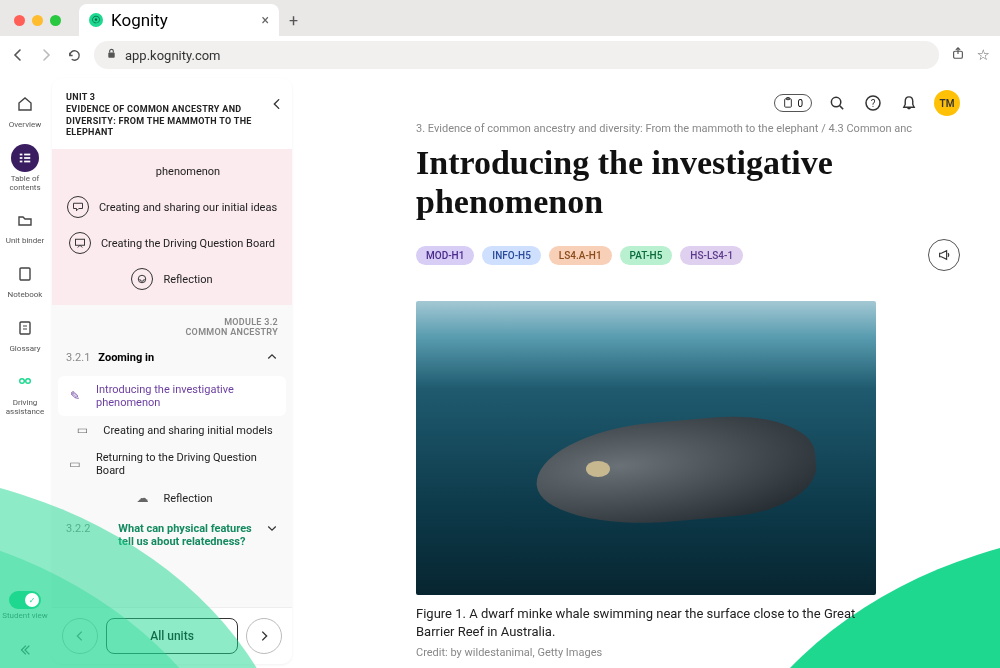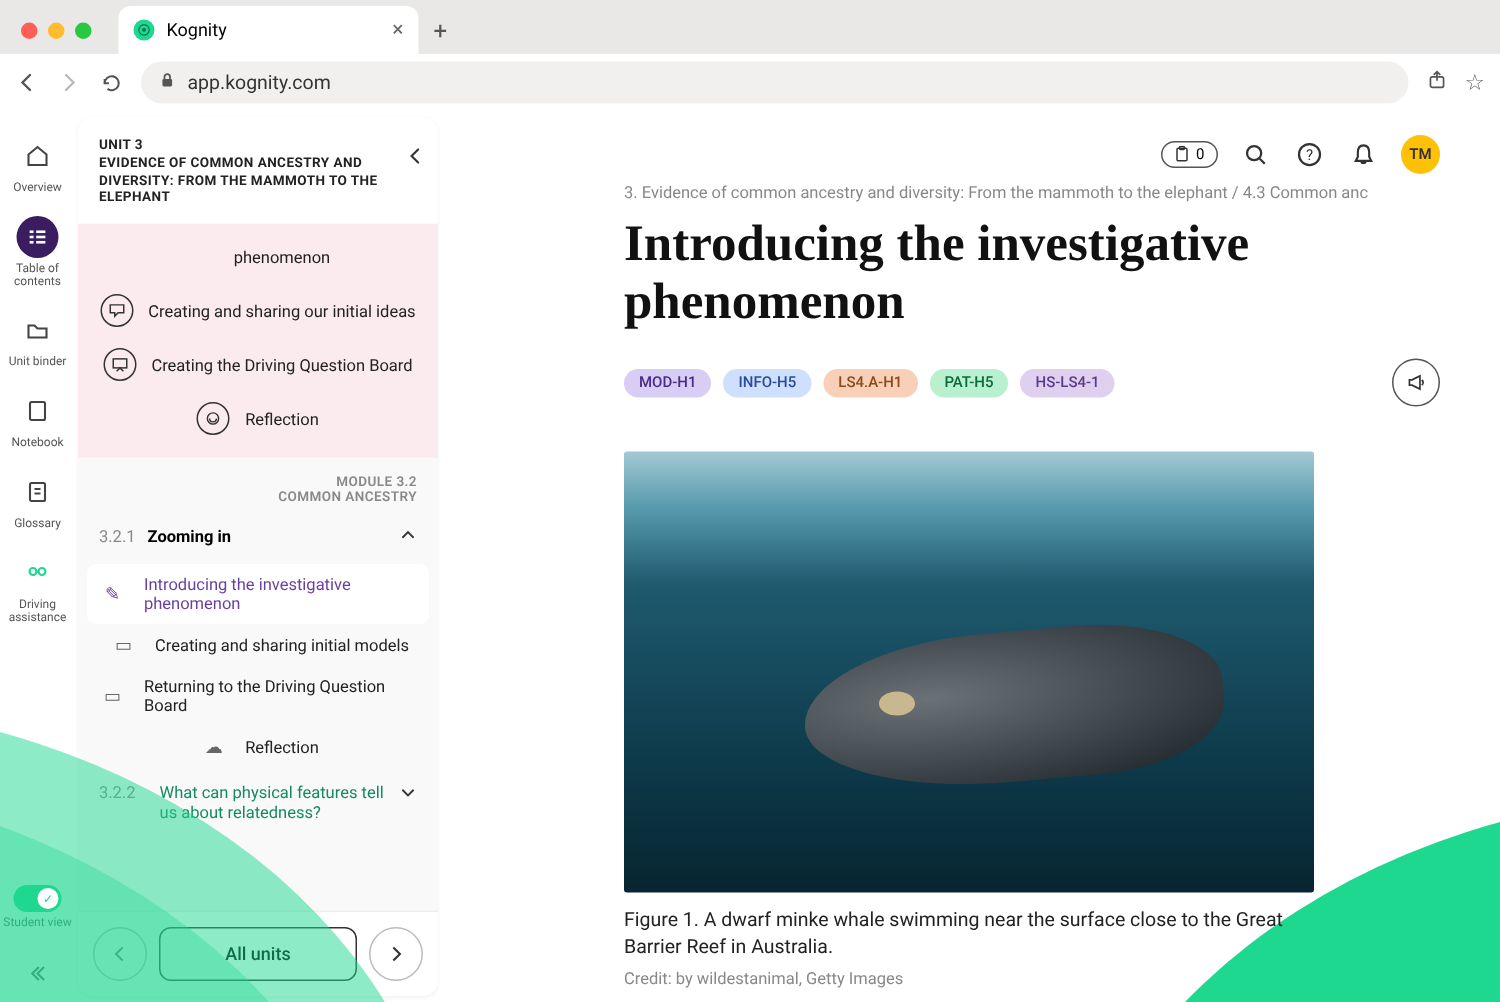--- a/index.html
+++ b/index.html
@@ -8,21 +8,21 @@
 
 .browser-chrome { height: 74px; background: #e9e8e7; border-bottom: 1px solid #ddd; }
 .tab-bar { height: 36px; display: flex; align-items: flex-end; padding-left: 10px; }
 .traffic-lights { display: flex; gap: 7px; padding: 0 8px 10px 4px; align-items: center; }
 .traffic-light { width: 11px; height: 11px; border-radius: 50%; }
 .tl-red { background: #ff5f57; }
 .tl-yellow { background: #febc2e; }
 .tl-green { background: #28c840; }
 .tab { background: #fff; border-radius: 8px 8px 0 0; height: 32px; width: 200px; display: flex; align-items: center; padding: 0 10px; gap: 8px; margin-left: 10px; }
 .tab-favicon { width: 14px; height: 14px; background: #1ed88f; border-radius: 50%; display: flex; align-items: center; justify-content: center; font-size: 9px; color: #064; }
-.tab-title { font-size: 12px; flex: 1; }
+.tab-title { font-size: 17px; flex: 1; }
 .tab-close { font-size: 14px; color: #666; }
 .new-tab { font-size: 16px; color: #555; padding: 0 10px 6px; }
 .addr-bar { height: 38px; background: #fff; display: flex; align-items: center; padding: 0 10px; gap: 12px; }
 .nav-btn { width: 16px; height: 16px; color: #555; display: flex; align-items: center; justify-content: center; }
 .nav-btn.disabled { color: #bbb; }
 .url-field { flex: 1; background: #f1f0ef; border-radius: 18px; height: 28px; display: flex; align-items: center; padding: 0 12px; gap: 8px; font-size: 13px; color: #333; }
 .url-lock { font-size: 11px; }
 .addr-icon { color: #666; font-size: 15px; }
 
 
@@ -50,21 +50,21 @@
 .toc-row .ri { width: 22px; height: 22px; border: 1.3px solid #333; border-radius: 50%; display: flex; align-items: center; justify-content: center; flex-shrink: 0; font-size: 11px; }
 .toc-row.active { background: #fff; }
 .toc-row.active .label-text { color: #6b3fa0; }
 .row-icon-flat { width: 22px; display: flex; justify-content: center; flex-shrink: 0; font-size: 12px; color: #666; }
 .mod-heading { padding: 12px 8px 4px; text-align: right; }
 .mod-heading .ov { font-size: 9px; color: #888; font-weight: 600; letter-spacing: 0.3px; }
 .mod-heading .t { font-size: 9px; color: #888; font-weight: 600; letter-spacing: 0.3px; }
 .section-head { display: flex; align-items: flex-start; justify-content: space-between; padding: 10px 8px; font-size: 11px; }
 .section-num { color: #888; margin-right: 8px; }
 .section-title { font-weight: 700; flex: 1; }
-.section-title.green { color: #138a60; font-weight: 400; }
+.section-title.green { color: #138a60; font-weight: 700; }
 .toc-footer { padding: 10px; display: flex; gap: 8px; border-top: 1px solid #eee; background: #fff; }
 .circ-btn { width: 36px; height: 36px; border: 1.3px solid #bbb; border-radius: 50%; display: flex; align-items: center; justify-content: center; font-size: 16px; color: #444; background: #fff; }
 .all-units-btn { flex: 1; border: 1.3px solid #333; border-radius: 8px; display: flex; align-items: center; justify-content: center; font-size: 12px; font-weight: 500; }
 
 
 .content { flex: 1; padding: 16px 40px 0 120px; overflow: hidden; position: relative; }
 .content-top { display: flex; justify-content: flex-end; gap: 14px; align-items: center; margin-bottom: 6px; }
 .pill-count { border: 1.3px solid #555; border-radius: 10px; padding: 2px 8px; font-size: 10px; display: flex; align-items: center; gap: 4px; }
 .top-icon { width: 22px; height: 22px; display: flex; align-items: center; justify-content: center; color: #333; font-size: 16px; }
 .avatar { width: 26px; height: 26px; background: #ffc107; border-radius: 50%; display: flex; align-items: center; justify-content: center; font-size: 10px; font-weight: 600; color: #333; }
@@ -288,21 +288,21 @@
       <div class="toc-row">
         <div class="row-icon-flat">▭</div>
         <span class="label-text">Returning to the Driving Question Board</span>
       </div>
       <div class="toc-row">
         <div class="row-icon-flat">☁</div>
         <span class="label-text">Reflection</span>
       </div>
 
       <div class="section-head">
-        <span style="display:flex;gap:8px">
+        <span style="display:flex;gap:20px">
             <span class="section-num">3.2.2</span>
             <span class="section-title green">What can physical features tell us about relatedness?</span>
           </span>
         <span><svg width="12" height="12" viewBox="0 0 16 16">
               <path d="M3 6 L8 11 L13 6" stroke="#333" stroke-width="1.6" fill="none"></path>
             </svg></span>
       </div>
     </div>
 
     <div class="toc-footer">

